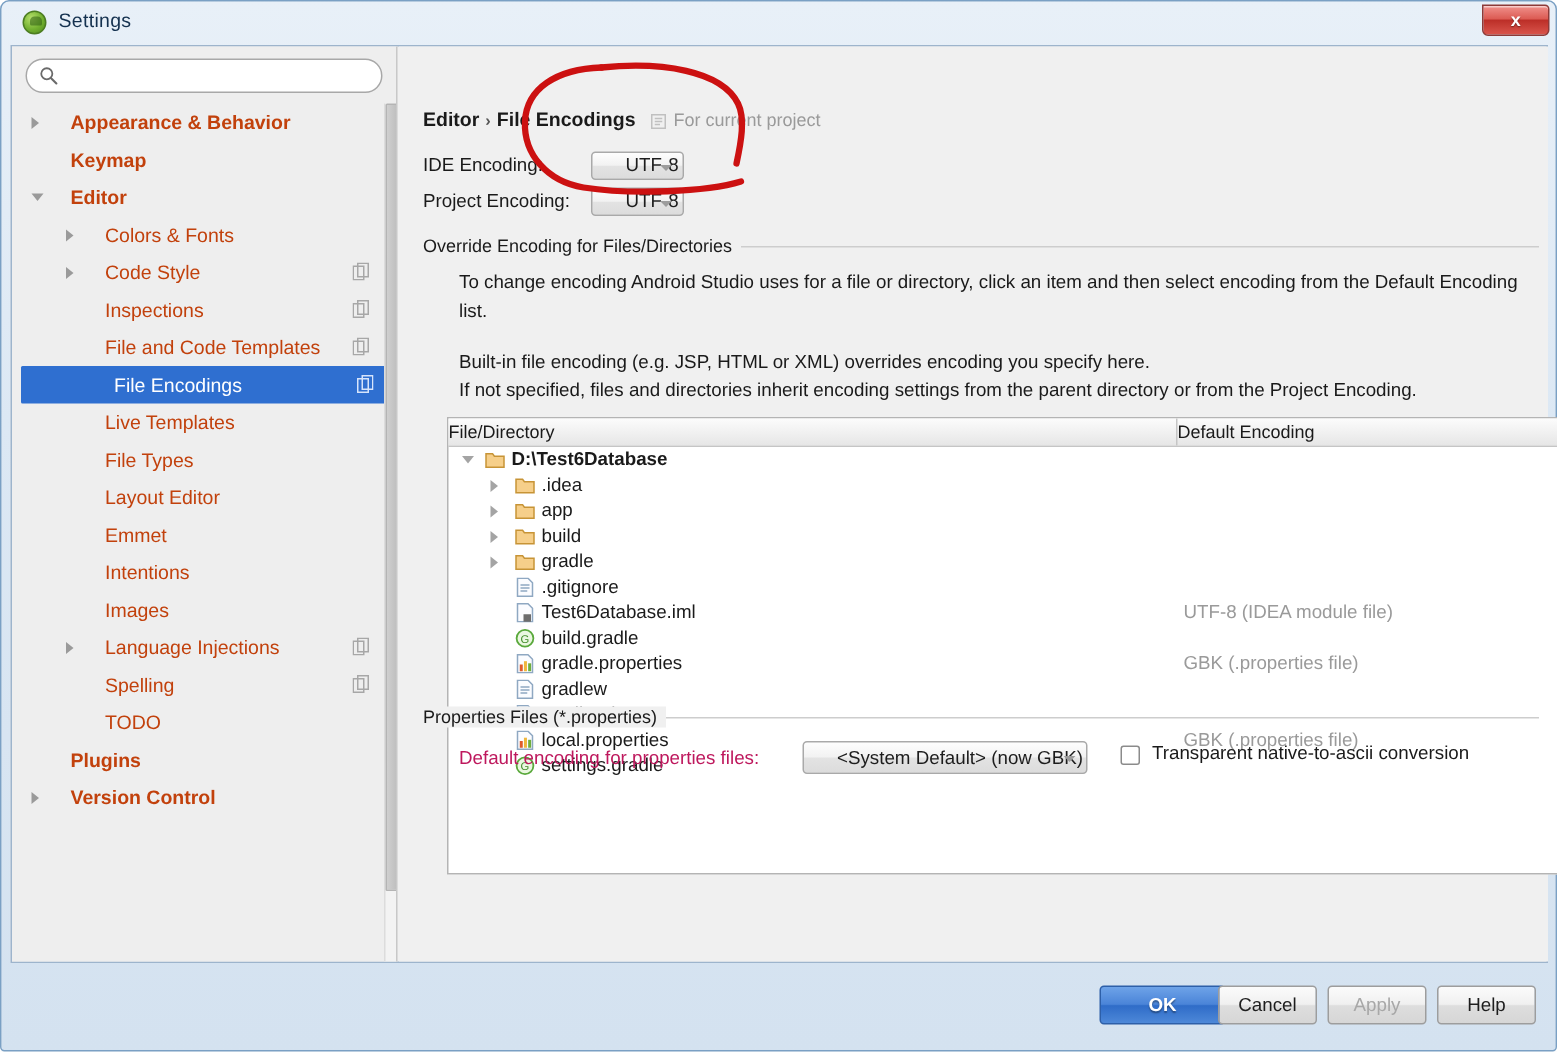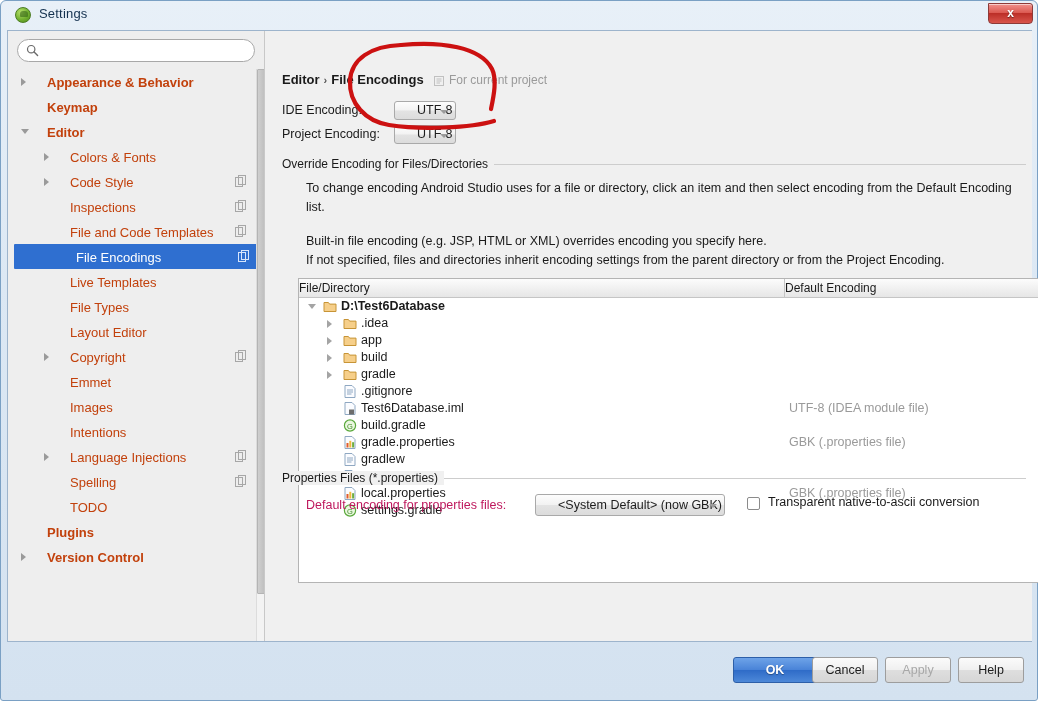--- a/index.html
+++ b/index.html
@@ -358,27 +358,23 @@
               <rect x="0.5" y="2.5" width="7" height="9" fill="none" stroke="#a7a7a7"></rect>
               <rect x="3.5" y="0.5" width="7" height="9" fill="none" stroke="#a7a7a7"></rect>
             </svg></div>
           <div class="tree-row lvl1 selected"><span class="lbl">File Encodings</span><svg class="copy-badge" viewBox="0 0 11 12">
               <rect x="0.5" y="2.5" width="7" height="9" fill="none" stroke="#d6e4fb"></rect>
               <rect x="3.5" y="0.5" width="7" height="9" fill="none" stroke="#d6e4fb"></rect>
             </svg></div>
           <div class="tree-row lvl1"><span class="lbl">Live Templates</span></div>
           <div class="tree-row lvl1"><span class="lbl">File Types</span></div>
           <div class="tree-row lvl1"><span class="lbl">Layout Editor</span></div>
-          <div class="tree-row lvl1"><span class="arrow"></span><span class="lbl">Copyright</span><svg class="copy-badge" viewBox="0 0 11 12">
-              <rect x="0.5" y="2.5" width="7" height="9" fill="none" stroke="#a7a7a7"></rect>
-              <rect x="3.5" y="0.5" width="7" height="9" fill="none" stroke="#a7a7a7"></rect>
-            </svg></div>
           <div class="tree-row lvl1"><span class="lbl">Emmet</span></div>
+          <div class="tree-row lvl1"><span class="lbl">Intentions</span></div>
           <div class="tree-row lvl1"><span class="lbl">Images</span></div>
-          <div class="tree-row lvl1"><span class="lbl">Intentions</span></div>
           <div class="tree-row lvl1"><span class="arrow"></span><span class="lbl">Language Injections</span><svg class="copy-badge" viewBox="0 0 11 12">
               <rect x="0.5" y="2.5" width="7" height="9" fill="none" stroke="#a7a7a7"></rect>
               <rect x="3.5" y="0.5" width="7" height="9" fill="none" stroke="#a7a7a7"></rect>
             </svg></div>
           <div class="tree-row lvl1"><span class="lbl">Spelling</span><svg class="copy-badge" viewBox="0 0 11 12">
               <rect x="0.5" y="2.5" width="7" height="9" fill="none" stroke="#a7a7a7"></rect>
               <rect x="3.5" y="0.5" width="7" height="9" fill="none" stroke="#a7a7a7"></rect>
             </svg></div>
           <div class="tree-row lvl1"><span class="lbl">TODO</span></div>
           <div class="tree-row lvl0 bold"><span class="lbl">Plugins</span></div>

